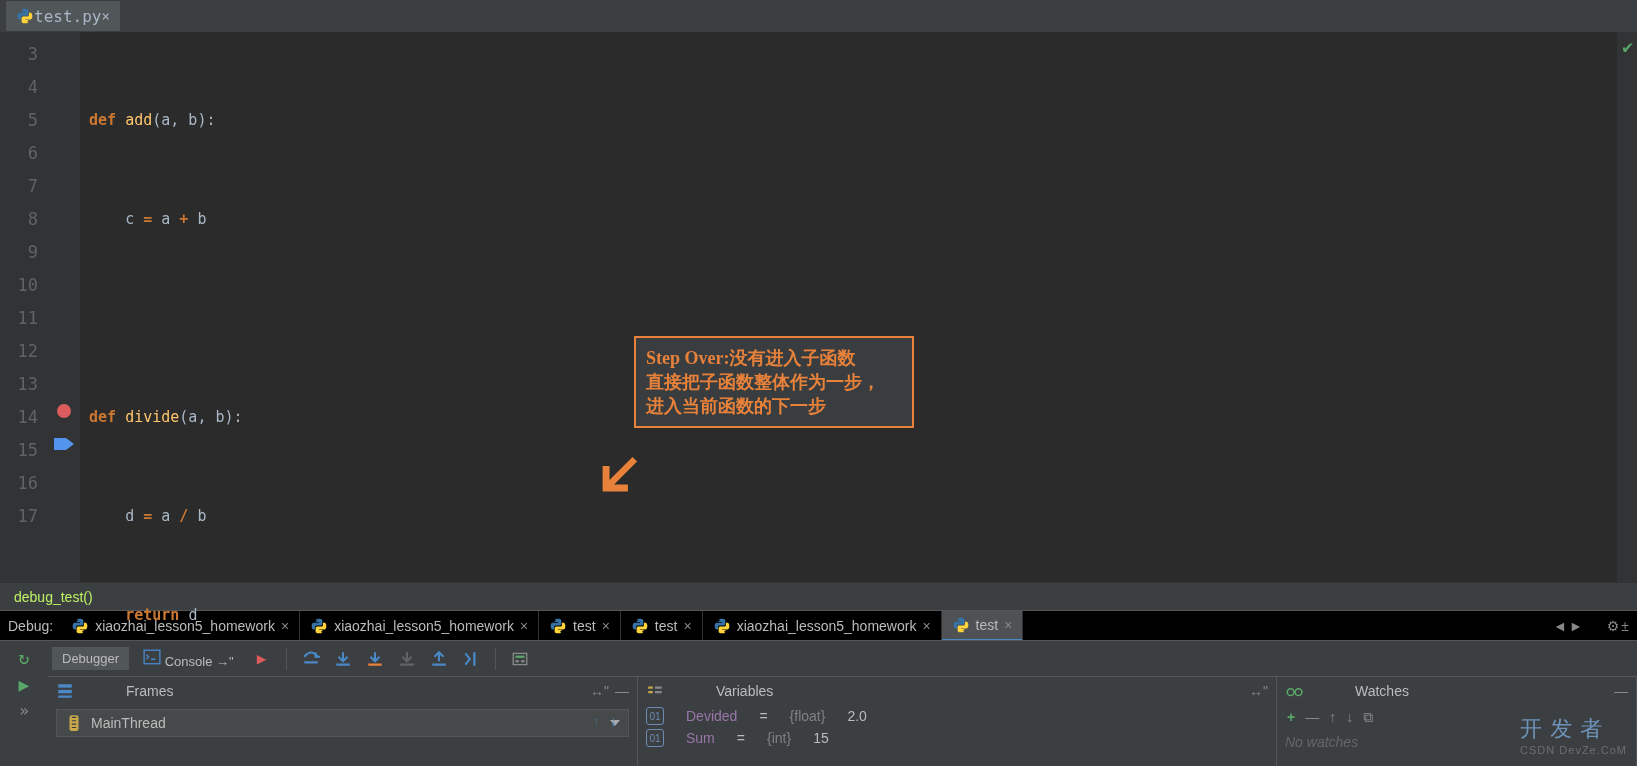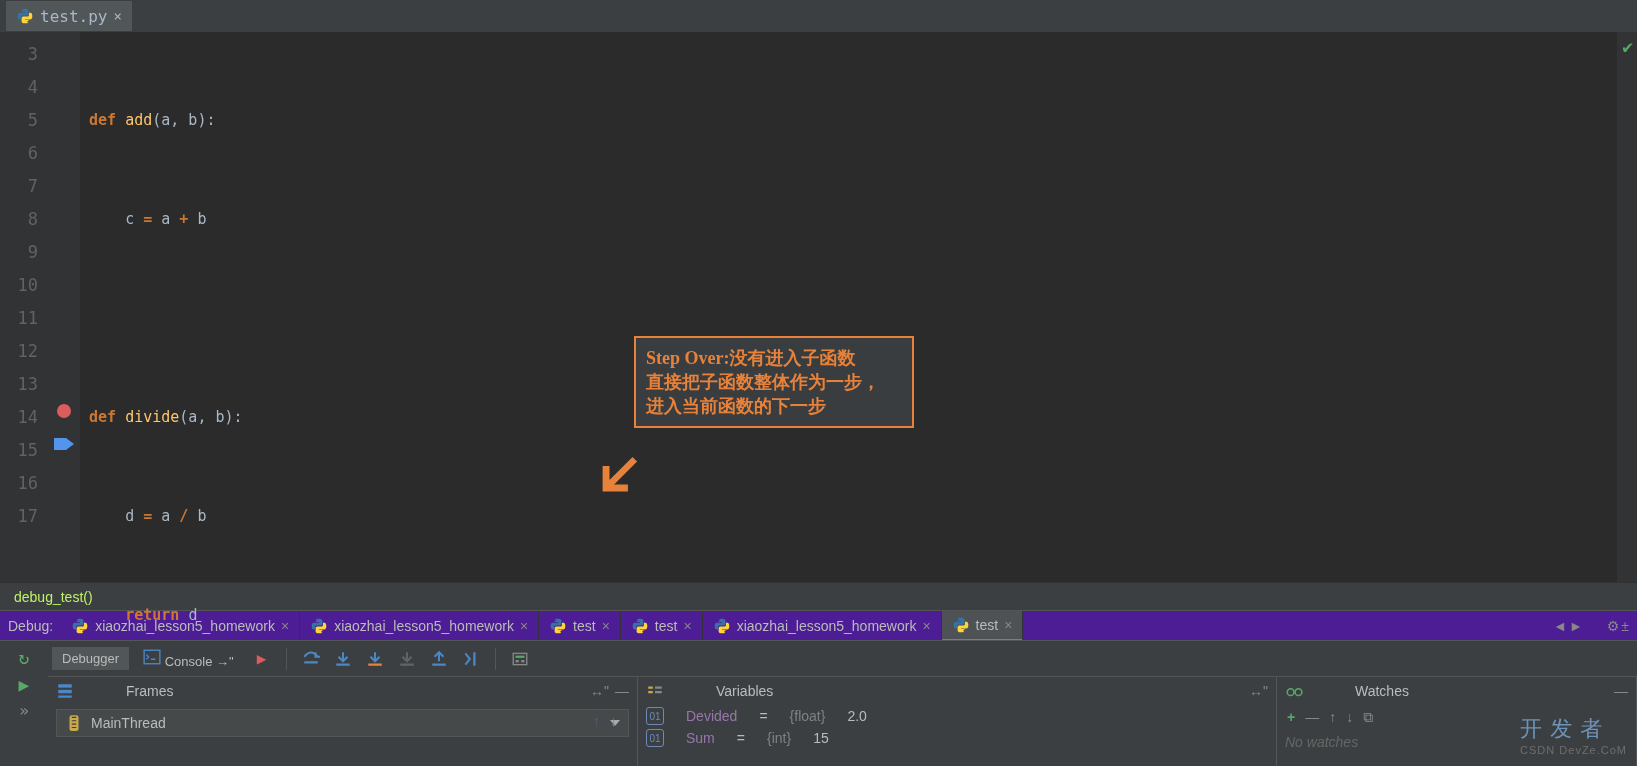--- a/index.html
+++ b/index.html
@@ -2,21 +2,21 @@
 <html><head>
 <meta charset="utf-8">
 <style>
   * { box-sizing: border-box; margin: 0; padding: 0; }
   body {
     width: 1637px; height: 766px; background: #2b2b2b;
     font-family: "Consolas","Menlo","Monaco",monospace;
     font-size: 16px; color: #a9b7c6; overflow: hidden; position: relative;
   }
   .tabbar { height: 32px; background: #3c3f41; display: flex; align-items: center; padding-left: 6px; }
-  .file-tab { display: flex; align-items: center; gap: 6px; background: #515658; padding: 5px 10px; border-radius: 0; height: 30px; }
+  .file-tab { display: flex; align-items: center; gap: 0; background: #515658; padding: 5px 10px; border-radius: 0; height: 30px; }
   .close-x { color: #a9b7c6; font-size: 14px; }
   .editor { position: relative; height: 550px; background: #2b2b2b; display: flex; }
   .gutter { width: 48px; background: #313335; text-align: right; padding-right: 10px; padding-top: 6px; color: #606366; font-size: 17px; line-height: 33px; font-family: inherit; }
   .markers { width: 32px; background: #313335; position: relative; }
   .breakpoint { width: 14px; height: 14px; border-radius: 50%; background: #db5c5c; position: absolute; left: 9px; }
   .exec-marker { position:absolute; left:6px; width:20px; height:12px; background:#5394ec; clip-path: polygon(0 0, 60% 0, 100% 50%, 60% 100%, 0 100%); }
   .code { flex: 1; padding-top: 6px; font-size: 15px; line-height: 33px; white-space: pre; position: relative; }
   .line { height: 33px; position: relative; }
   .kw { color: #cc7832; font-weight: bold; }
   .fn { color: #ffc66d; }
@@ -24,21 +24,21 @@
   .check { position:absolute; top:4px; right:4px; color:#59a869; font-size:18px; }
   .annotation-box {
     position: absolute; top: 304px; left: 634px; width: 280px;
     border: 2px solid #e8823a; background: rgba(60,63,65,.9); color: #e8823a;
     font-family: "SimSun","NSimSun",serif; font-size: 18px; font-weight: bold;
     padding: 8px 10px; line-height: 24px;
   }
   .arrow { position:absolute; top:418px; left:598px; width:46px; height:46px; }
   .arrow svg { width:100%; height:100%; }
   .editor-footer { height:28px; background:#3c3f41; color:#bef264; font-family:sans-serif; font-size:14px; padding-left:14px; display:flex; align-items:center; border-top:1px solid #323232;}
-  .debug-tabs { height: 30px; background: #4c1d95; display: flex; align-items: center; border-top:1px solid #555; font-family: sans-serif; font-size: 14px; color:#bbb;justify-content:space-between; }
+  .debug-tabs { height: 30px; background: #000000; display: flex; align-items: center; border-top:1px solid #555; font-family: sans-serif; font-size: 14px; color:#bbb;justify-content:space-between; }
   .debug-label { padding: 0 8px; }
   .dtab { display: flex; align-items: center; gap: 6px; padding: 0 10px; height: 30px; border-right:1px solid #323232; }
   .dtab.active { background:#4e5254; border-bottom:2px solid #4a88c7; }
   .dtab .close-x { color:#888; }
   .dtab-nav { display:flex; gap:2px; margin-left:auto; padding:0 8px; color:#888; }
   .side-buttons { width:48px; display:flex; flex-direction:column; align-items:center; gap:6px; padding:6px 0; }
   .tool-row { display:flex; align-items:center; gap:4px; height:36px; padding-left:4px; }
   .tool-tab { font-family:sans-serif; font-size:13px; color:#bbb; padding:4px 10px; }
   .tool-tab.active { background:#515658; }
   .tool-btn { width:28px; height:28px; display:flex; align-items:center; justify-content:center; color:#a9b7c6; }

